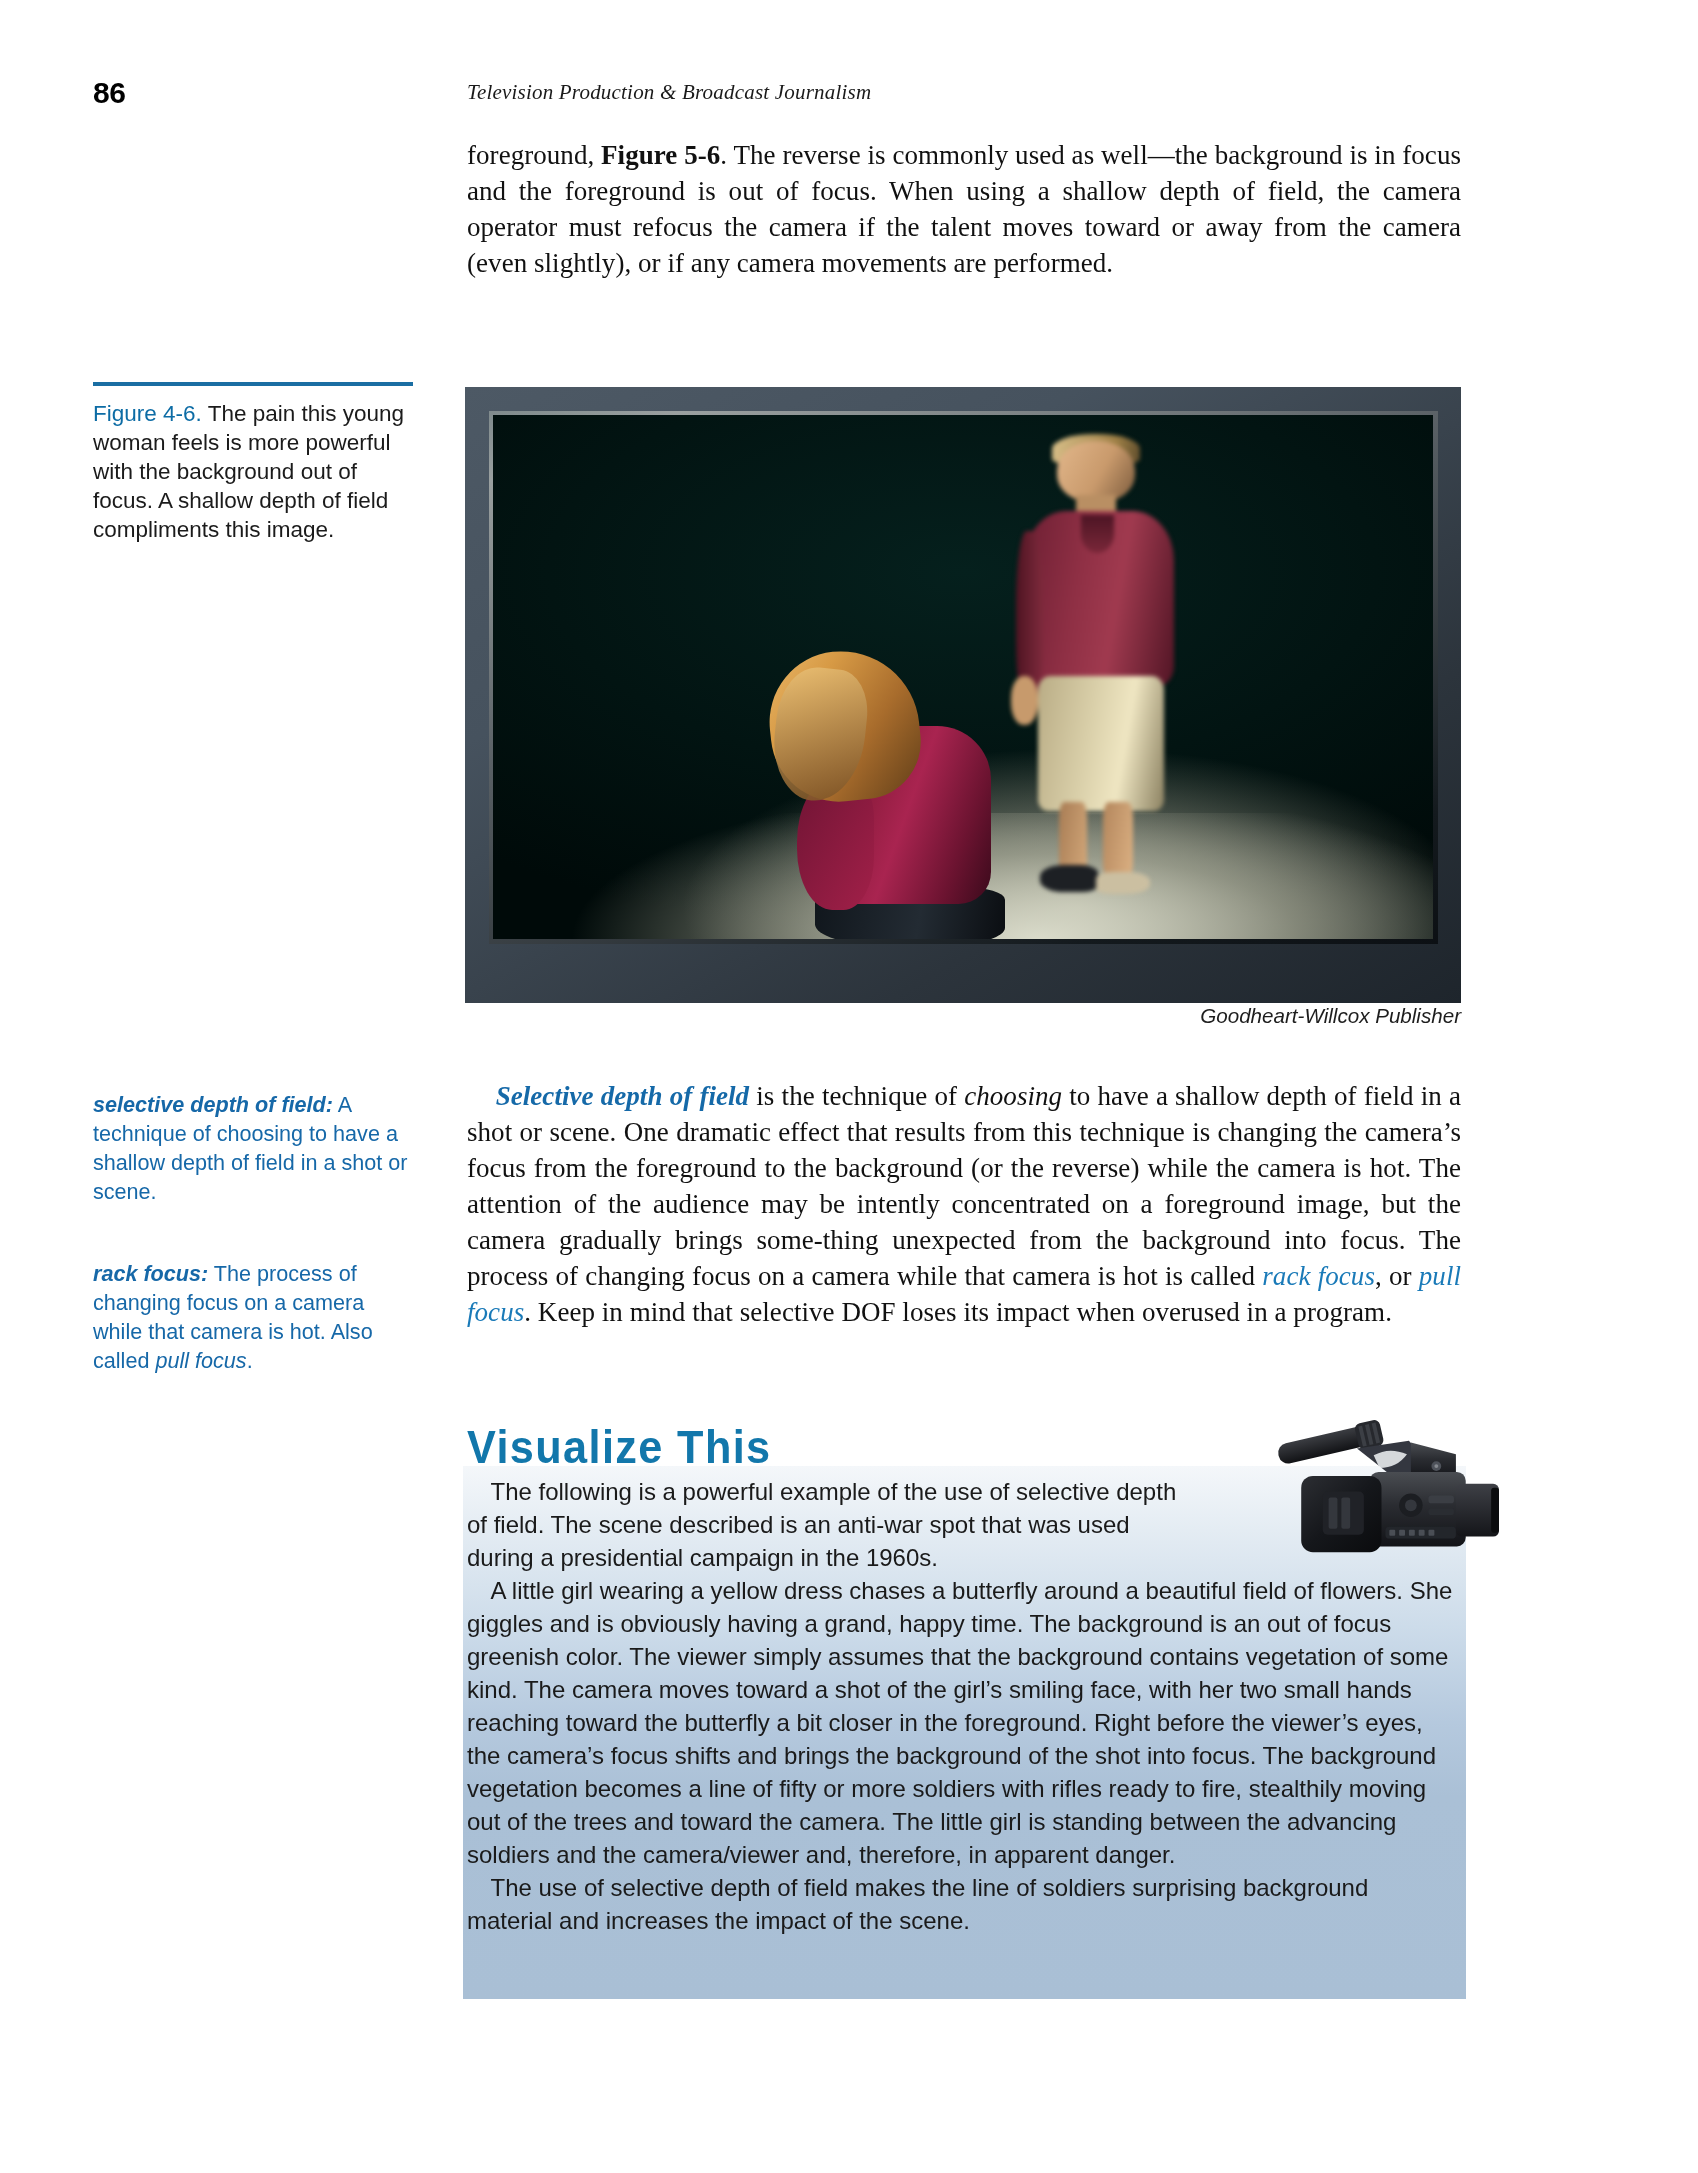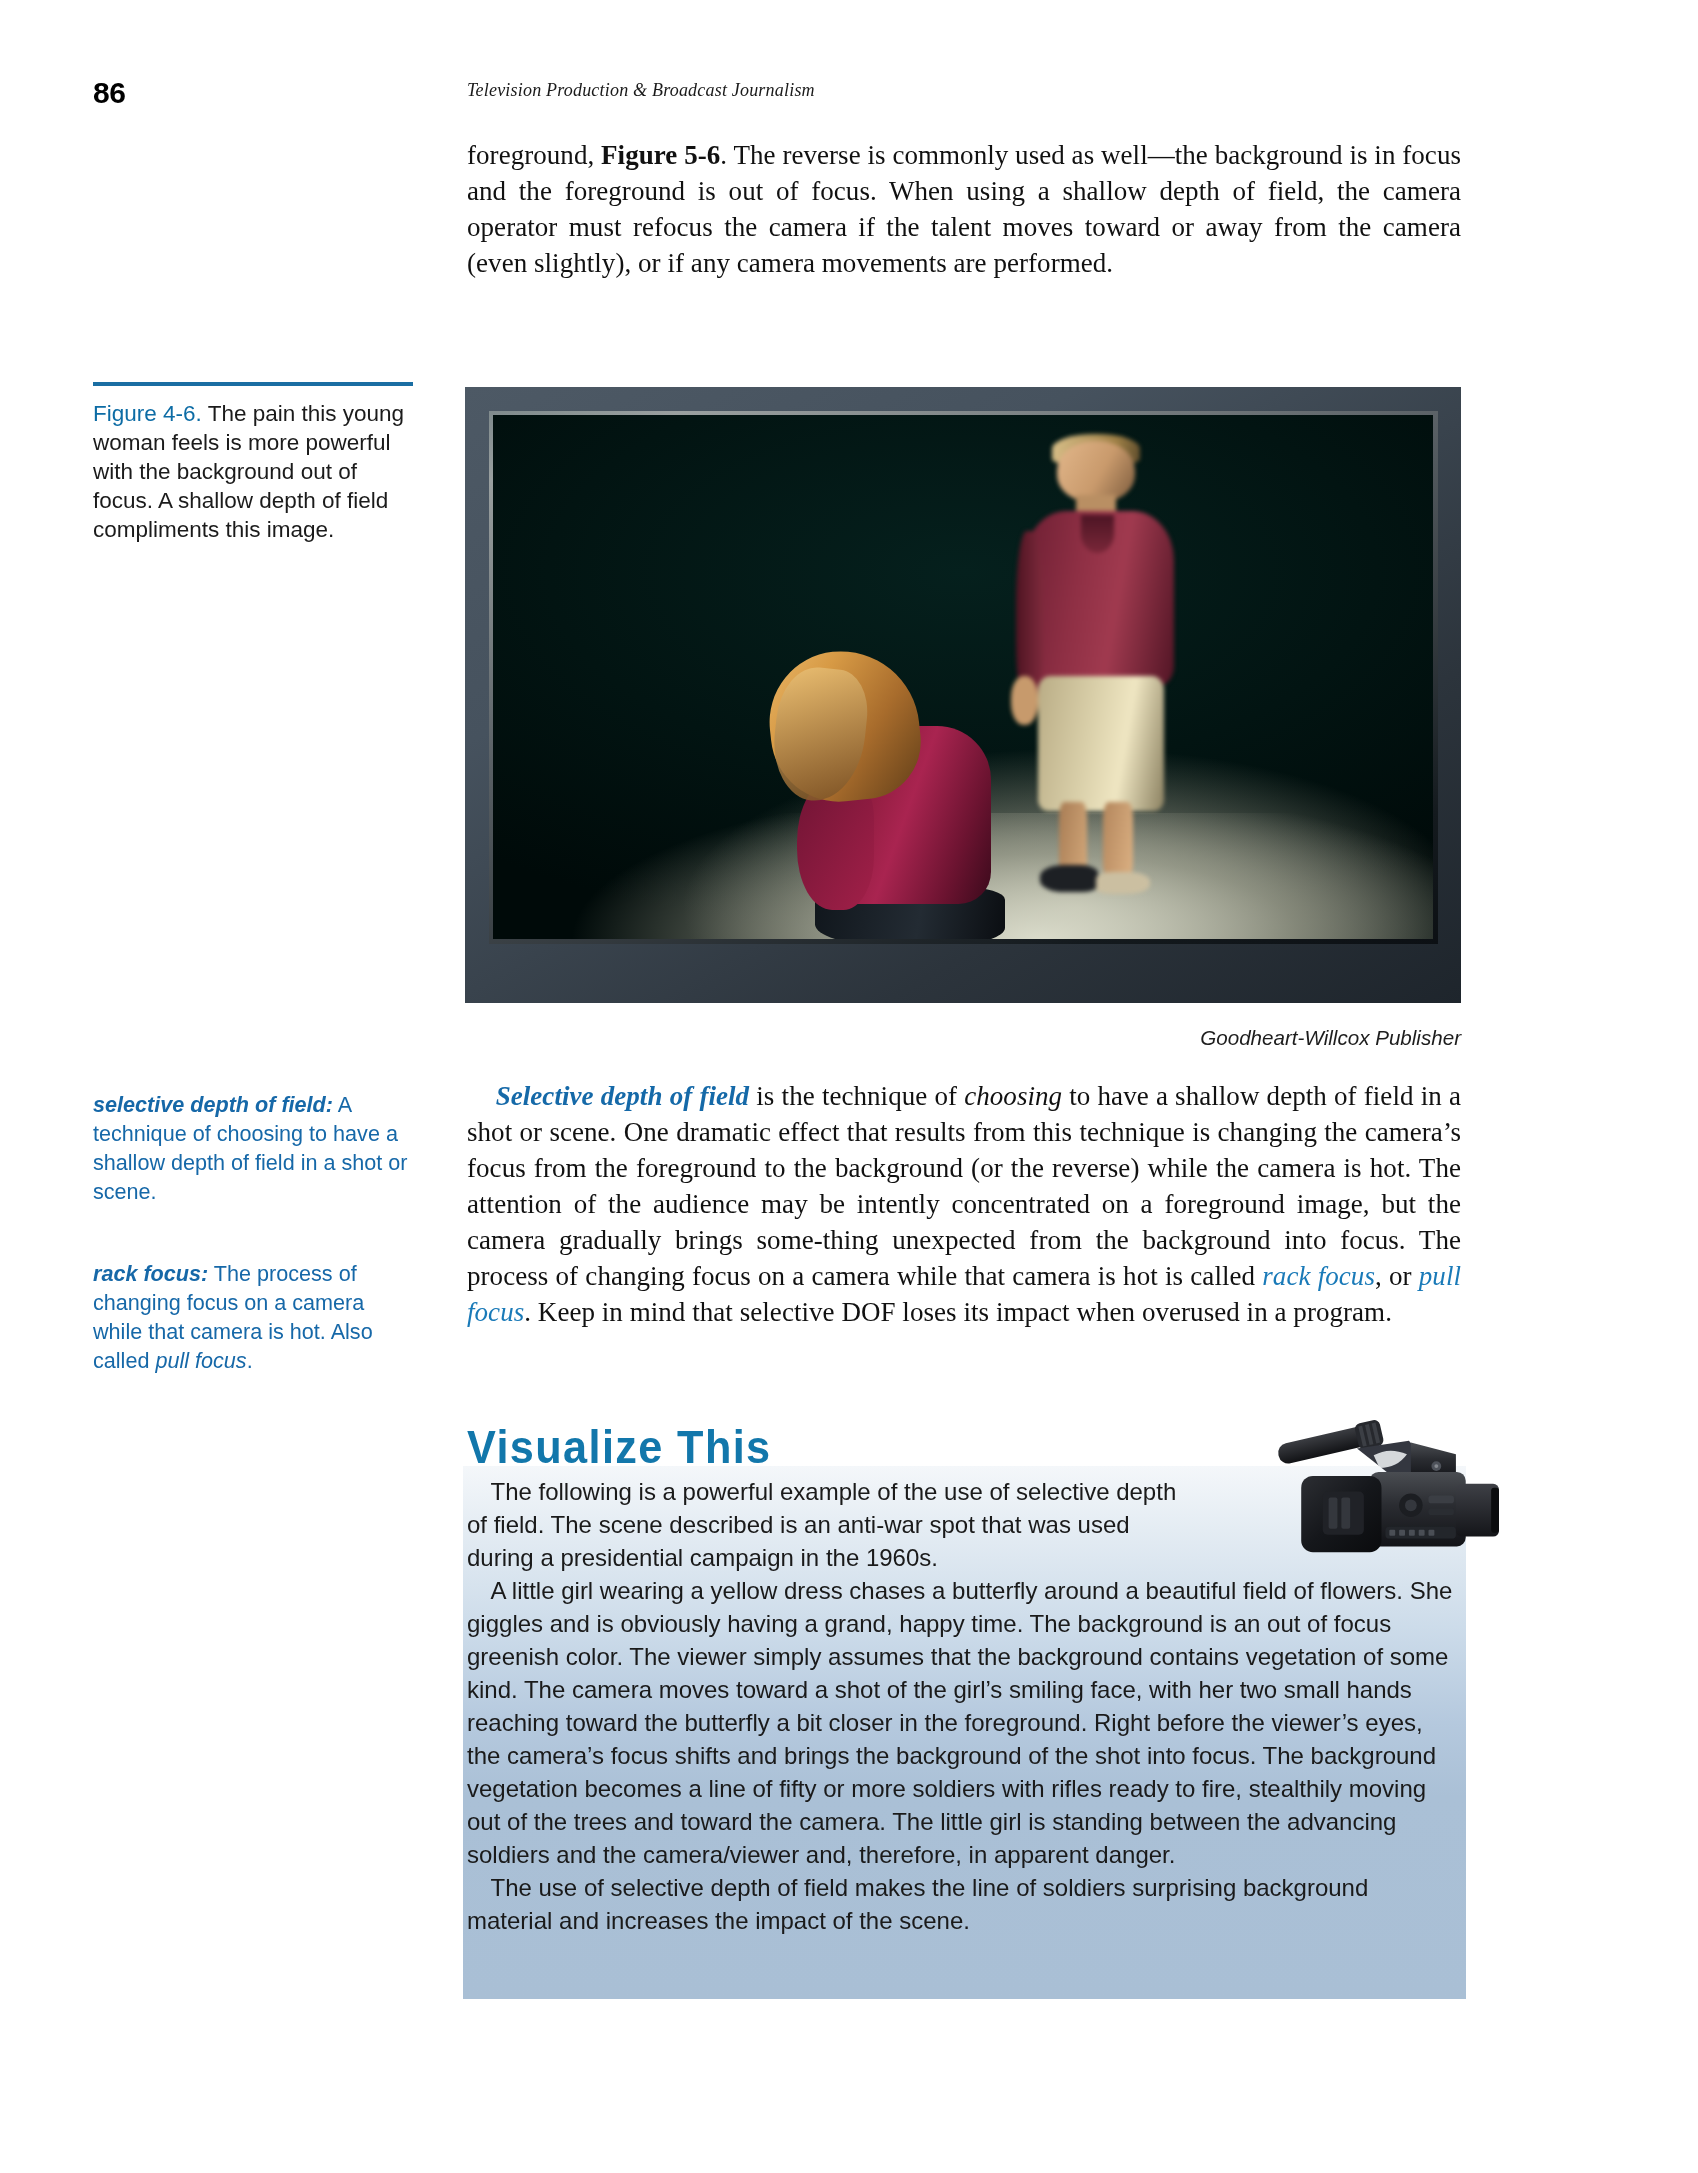--- a/index.html
+++ b/index.html
@@ -18,21 +18,21 @@
   
   .folio {
     position:absolute; left:93px; top:76px;
     font-family:"Liberation Sans", sans-serif;
     font-weight:bold; font-size:30px; color:#000;
     letter-spacing:-0.5px;
   }
   .running-head {
     position:absolute; left:467px; top:80px;
     font-family:"Liberation Serif", serif;
-    font-style:italic; font-size:18px; color:#1a1a1a;
+    font-style:italic; font-size:21px; color:#1a1a1a;
     letter-spacing:0.2px;
   }
 
   
   .main-col {
     position:absolute;
     left:467px; top:137px; width:994px;
   }
   .body-par {
     font-family:"Liberation Serif", serif;
@@ -203,21 +203,21 @@
   .woman .pants {
     position:absolute; left:22%; top:82%; width:84%; height:20%;
     background:linear-gradient(100deg,#10161c,#232b33 55%,#0a0d11);
     border-radius:14% 22% 30% 36%;
   }
 
   .photo-credit {
     position:absolute; left:465px; top:1004px; width:996px;
     text-align:right;
     font-family:"Liberation Sans", sans-serif;
-    font-style:italic; font-size:20.6px; color:#1d1d1d;margin-top:22px;
+    font-style:italic; font-size:20.6px; color:#1d1d1d;
   }
 
   
   .vt-heading {
     position:absolute; left:467px; top:1419px;
     font-family:"Liberation Sans", sans-serif;
     font-weight:bold; font-size:47px; color:#1277ab;
     letter-spacing:1.5px;
     transform: scaleX(0.92);
     transform-origin: left center;

